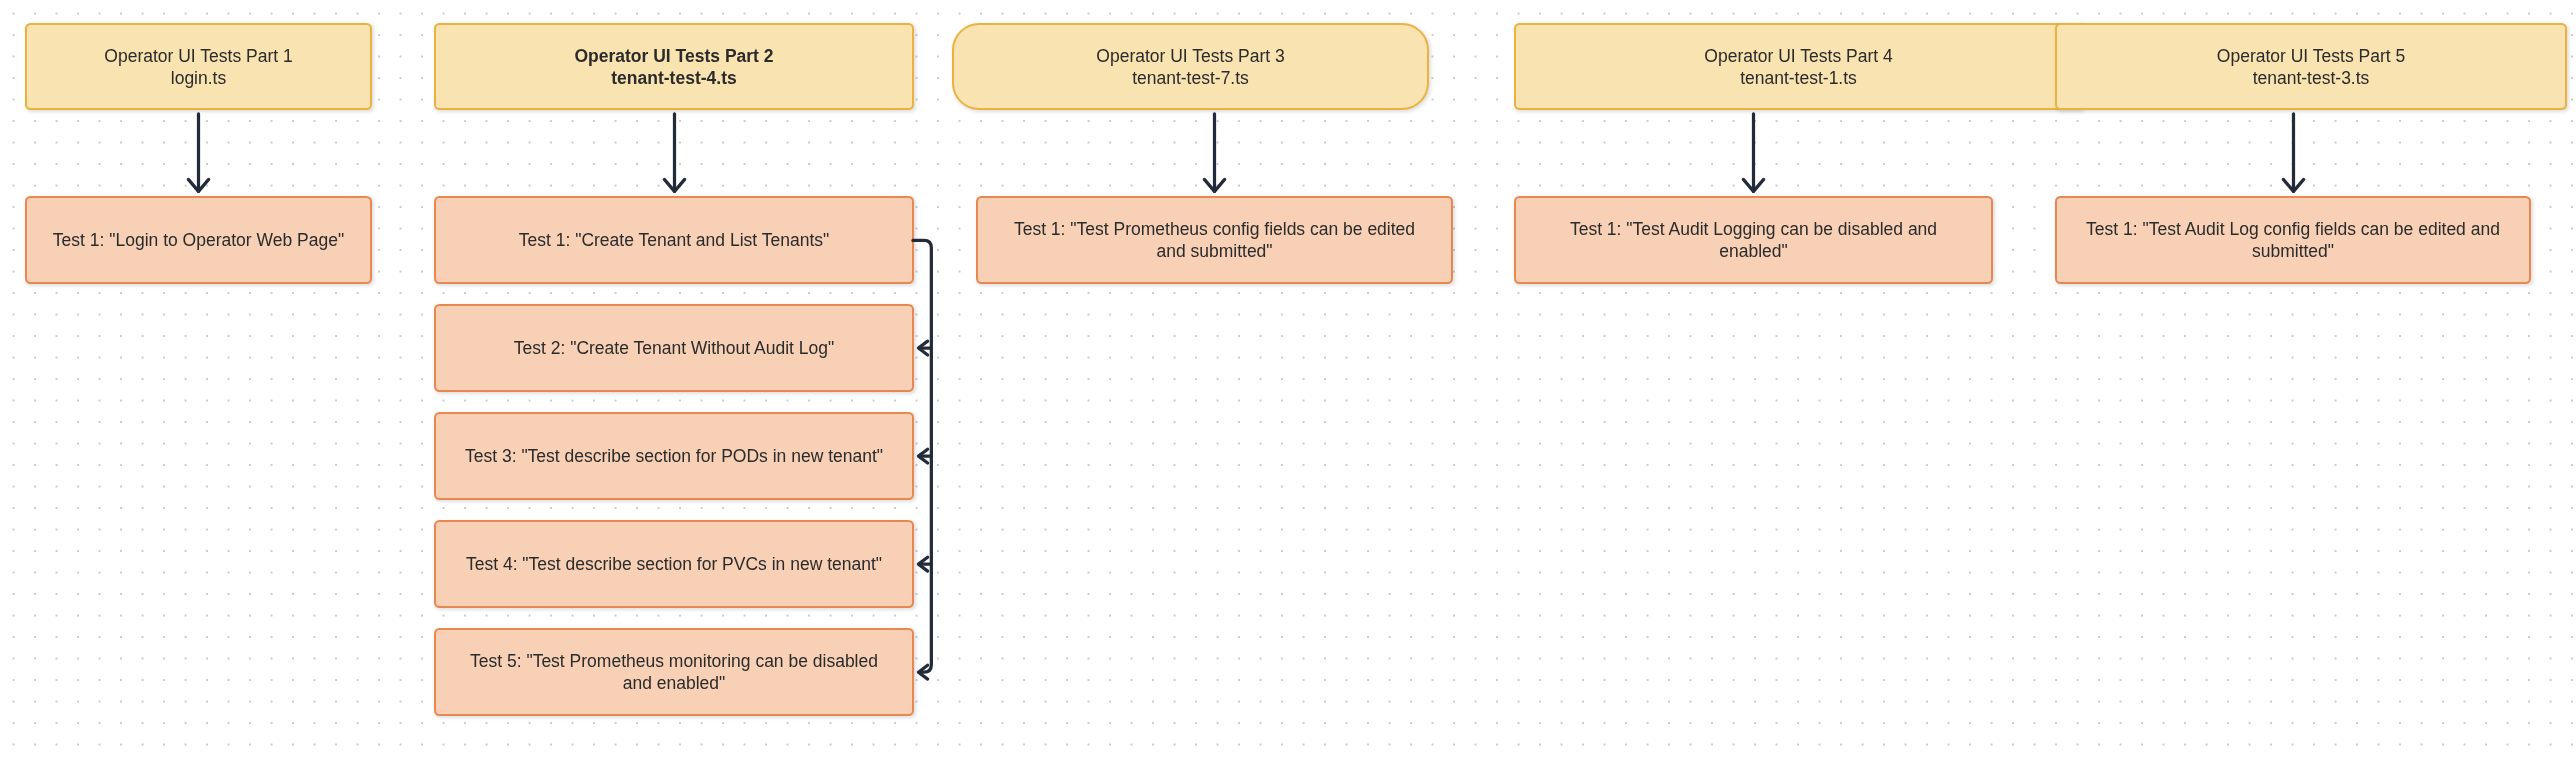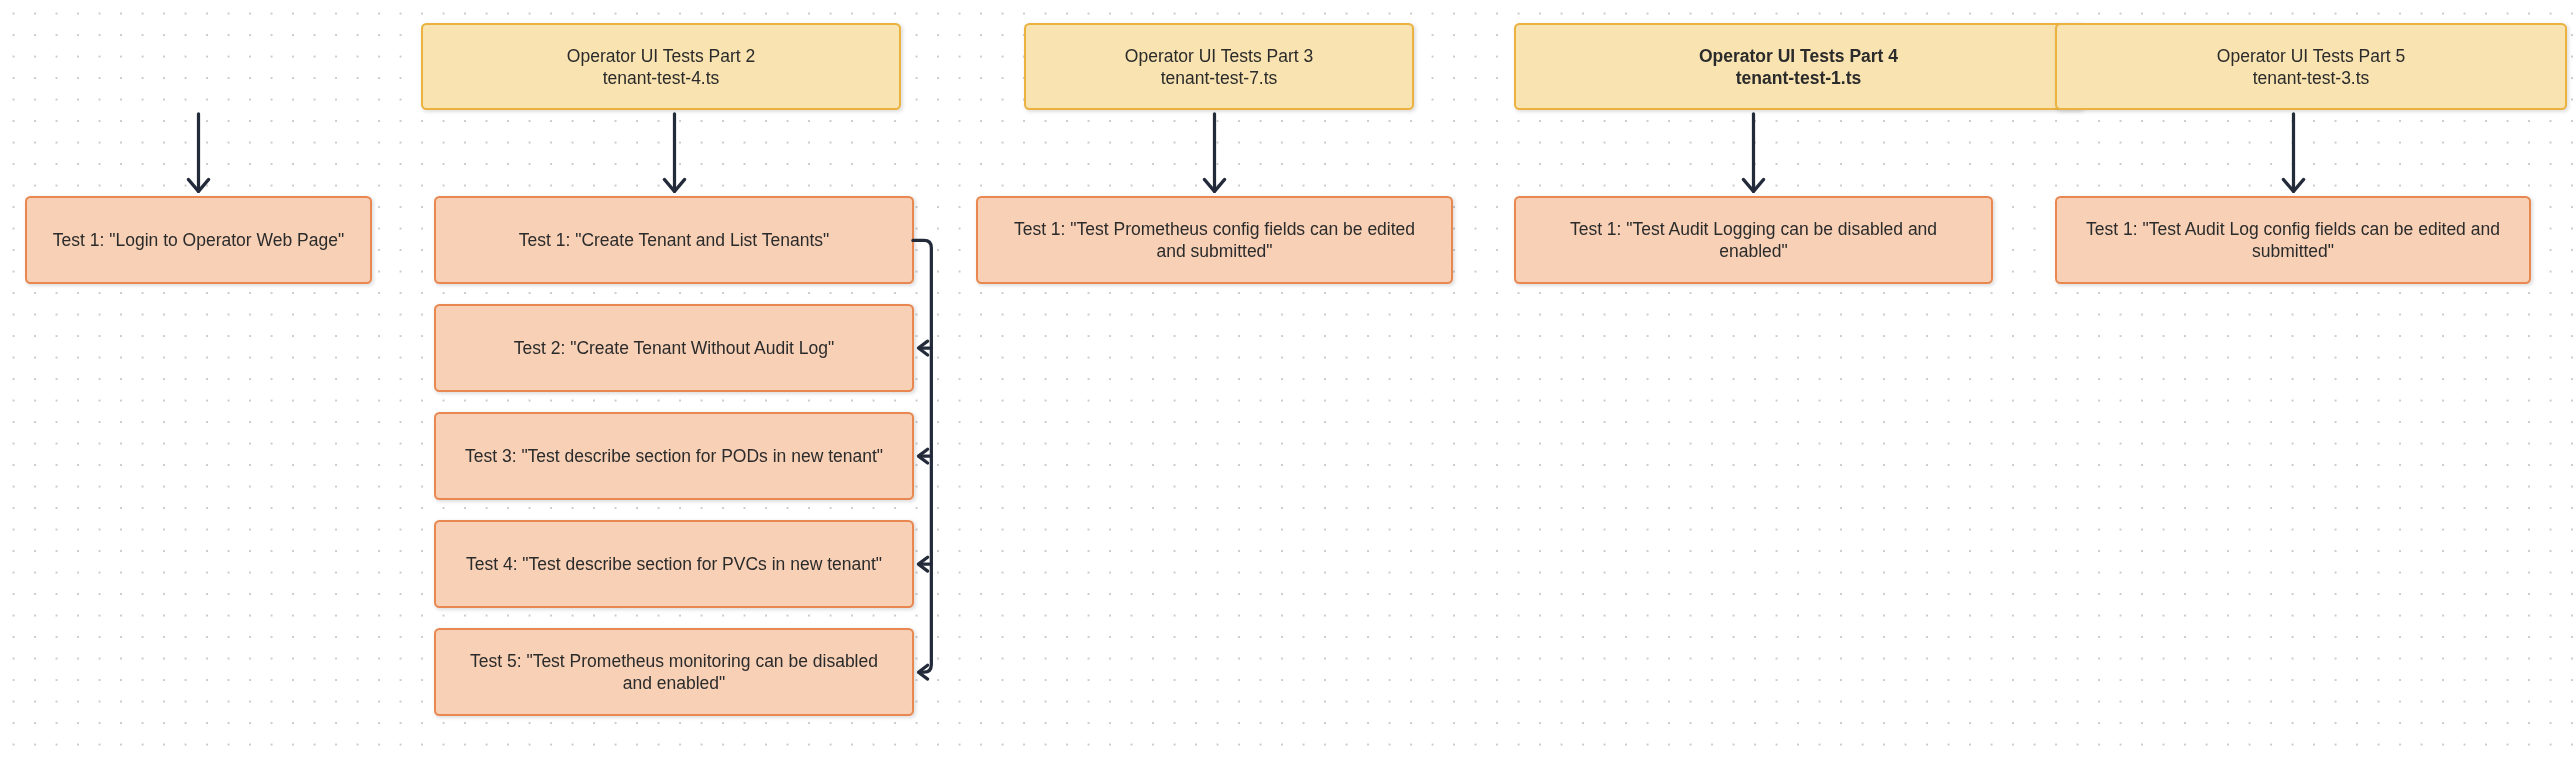--- a/index.html
+++ b/index.html
@@ -55,29 +55,33 @@
     fill: none;
     stroke-linecap: round;
     stroke-linejoin: round;
   }
 </style>
 </head>
 <body>
 
 <div class="canvas">
 
+  <div class="node suite" style="left:25px; width:347px;">
+    <div>Operator UI Tests Part 1</div>
+    <div>login.ts</div>
+  </div>
   <svg class="edge-svg" style="left:178px; top:111px;" width="41" height="85" viewBox="0 0 44 92">
     <line x1="22" y1="3" x2="22" y2="87"></line>
     <polyline points="11,74 22,87 33,74"></polyline>
   </svg>
   <div class="node test" style="left:25px; top:196px; width:347px;">
     <div>Test 1: "Login to Operator Web Page"</div>
   </div>
 
-  <div class="node suite" style="left:421px; width:480px;">
+  <div class="node suite" style="left:434px; width:480px;font-weight:bold;">
     <div>Operator UI Tests Part 2</div>
     <div>tenant-test-4.ts</div>
   </div>
   <svg class="edge-svg" style="left:654px; top:111px;" width="41" height="85" viewBox="0 0 44 92">
     <line x1="22" y1="3" x2="22" y2="87"></line>
     <polyline points="11,74 22,87 33,74"></polyline>
   </svg>
   <div class="node test" style="left:434px; top:196px; width:480px;">
     <div>Test 1: "Create Tenant and List Tenants"</div>
   </div>
@@ -98,33 +102,33 @@
     <path d="M4 20 H16 Q24 20 24 28 V479.5 Q24 487.5 16 487.5 H14"></path>
     <path d="M24 136.5 H14"></path>
     <polyline points="20,129 10,136.5 20,144"></polyline>
     <path d="M24 253.5 H14"></path>
     <polyline points="20,246 10,253.5 20,261"></polyline>
     <path d="M24 370.5 H14"></path>
     <polyline points="20,363 10,370.5 20,378"></polyline>
     <polyline points="20,480 10,487.5 20,495"></polyline>
   </svg>
 
-  <div class="node suite" style="left:1024px; width:390px;">
+  <div class="node suite" style="left:952px; width:477px;border-radius:27px;">
     <div>Operator UI Tests Part 3</div>
     <div>tenant-test-7.ts</div>
   </div>
   <svg class="edge-svg" style="left:1194px; top:111px;" width="41" height="85" viewBox="0 0 44 92">
     <line x1="22" y1="3" x2="22" y2="87"></line>
     <polyline points="11,74 22,87 33,74"></polyline>
   </svg>
   <div class="node test" style="left:976px; top:196px; width:477px;">
     <div>Test 1: "Test Prometheus config fields can be edited and submitted"</div>
   </div>
 
-  <div class="node suite" style="left:1514px; width:569px;font-weight:bold;">
+  <div class="node suite" style="left:1514px; width:569px;">
     <div>Operator UI Tests Part 4</div>
     <div>tenant-test-1.ts</div>
   </div>
   <svg class="edge-svg" style="left:1733px; top:111px;" width="41" height="85" viewBox="0 0 44 92">
     <line x1="22" y1="3" x2="22" y2="87"></line>
     <polyline points="11,74 22,87 33,74"></polyline>
   </svg>
   <div class="node test" style="left:1514px; top:196px; width:479px;">
     <div>Test 1: "Test Audit Logging can be disabled and enabled"</div>
   </div>

